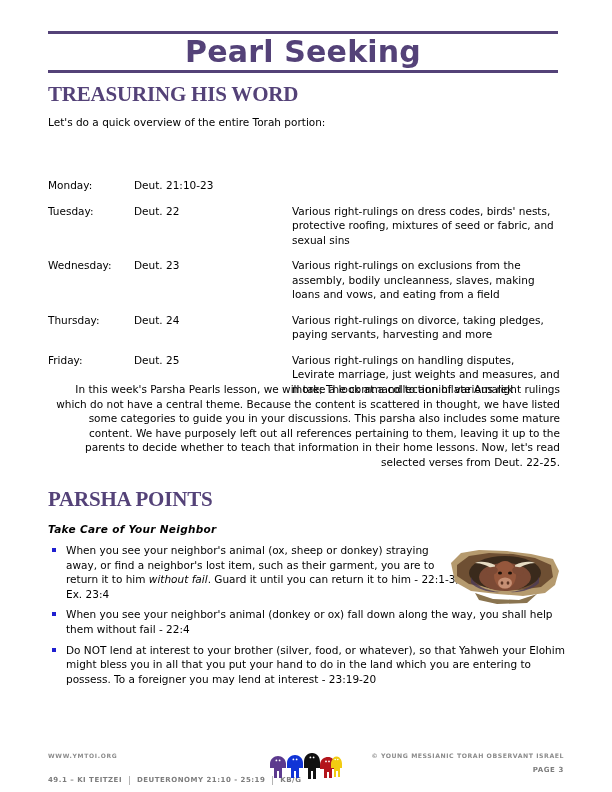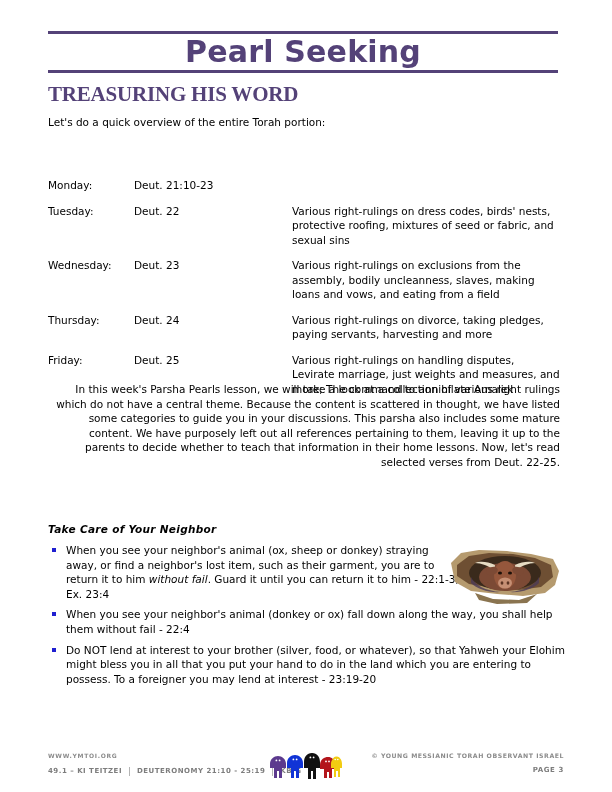--- a/index.html
+++ b/index.html
@@ -184,21 +184,21 @@
     line-height: 10px;
   }
   .footer-meta {
     display: flex;
     align-items: center;
     font-size: 7px;
     font-weight: bold;
     letter-spacing: 0.5px;
     color: #7d7d7d;
     line-height: 11px;
-    margin-top: 5px;
+    margin-top: 14px;
   }
   .footer-meta .sep {
     display: inline-block;
     width: 1px;
     height: 9px;
     background: #b4b4b4;
     margin: 0 7px;
   }
   .footer-right {
     position: absolute;
@@ -264,20 +264,21 @@
       </div>
       <div class="schedule-row">
         <div class="col-day">Friday:</div>
         <div class="col-ref">Deut. 25</div>
         <div class="col-desc">Various right-rulings on handling disputes, Levirate marriage, just weights and measures, and more; The command to annihilate Amalek</div>
       </div>
     </div>
 
   <div class="overview">In this week's Parsha Pearls lesson, we will take a look at a collection of various right rulings which do not have a central theme. Because the content is scattered in thought, we have listed some categories to guide you in your discussions. This parsha also includes some mature content. We have purposely left out all references pertaining to them, leaving it up to the parents to decide whether to teach that information in their home lessons. Now, let's read selected verses from Deut. 22-25.</div>
 
+  <div class="section-heading" id="heading-parsha-points">PARSHA POINTS</div>
 
   <div class="sub-heading">Take Care of Your Neighbor</div>
 
   <ul class="bullets" id="bullets">
       <li class="narrow"><span class="marker"></span><span>When you see your neighbor's animal (ox, sheep or donkey) straying away, or find a neighbor's lost item, such as their garment, you are to return it to him </span><em>without fail</em><span>. Guard it until you can return it to him - 22:1-3; Ex. 23:4</span></li>
       <li class="wide"><span class="marker"></span><span>When you see your neighbor's animal (donkey or ox) fall down along the way, you shall help them without fail - 22:4</span></li>
       <li class="wide"><span class="marker"></span><span>Do NOT lend at interest to your brother (silver, food, or whatever), so that Yahweh your Elohim might bless you in all that you put your hand to do in the land which you are entering to possess. To a foreigner you may lend at interest - 23:19-20</span></li>
     </ul>
 
   <div class="ox-figure">

